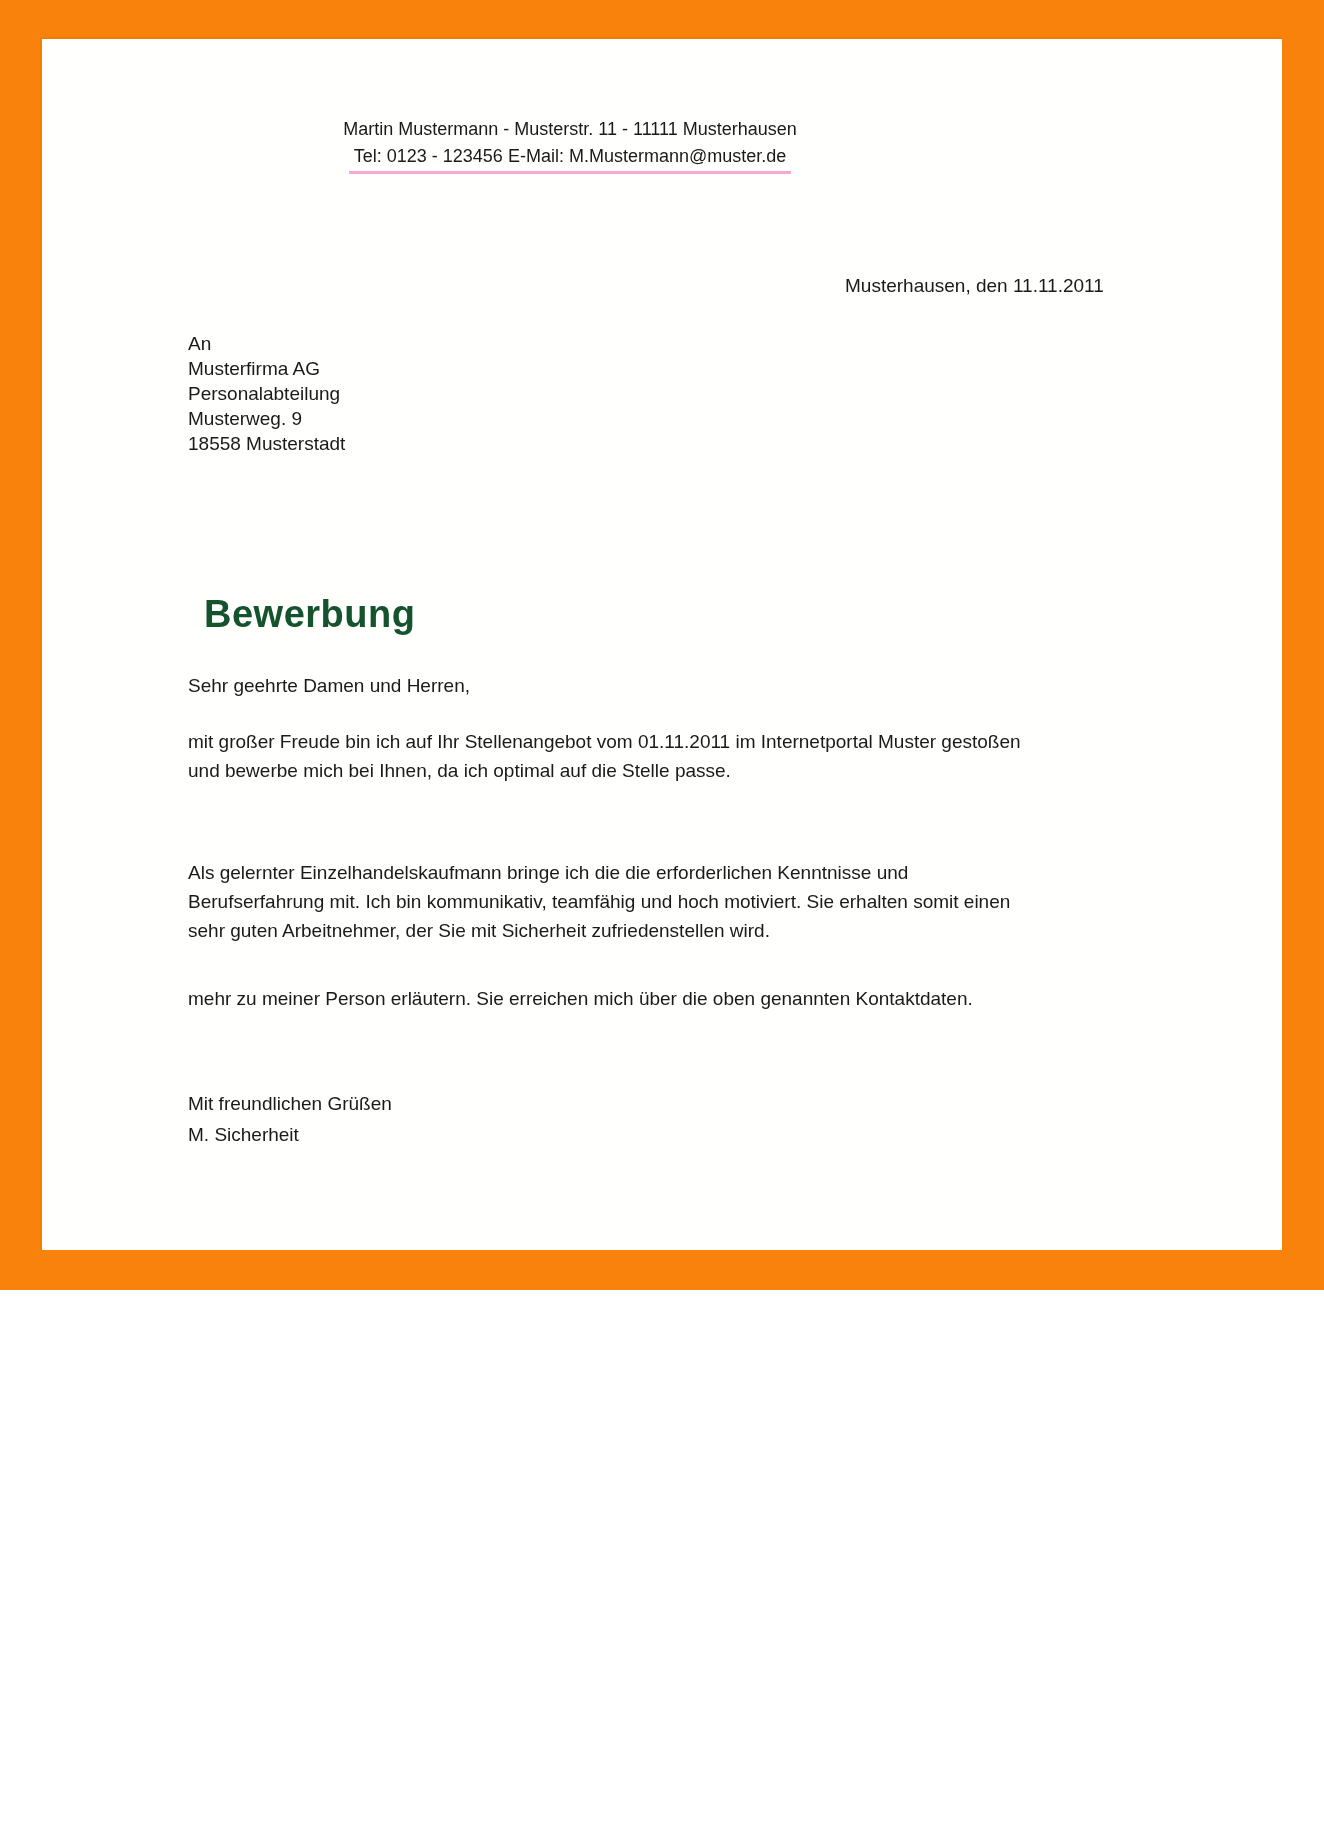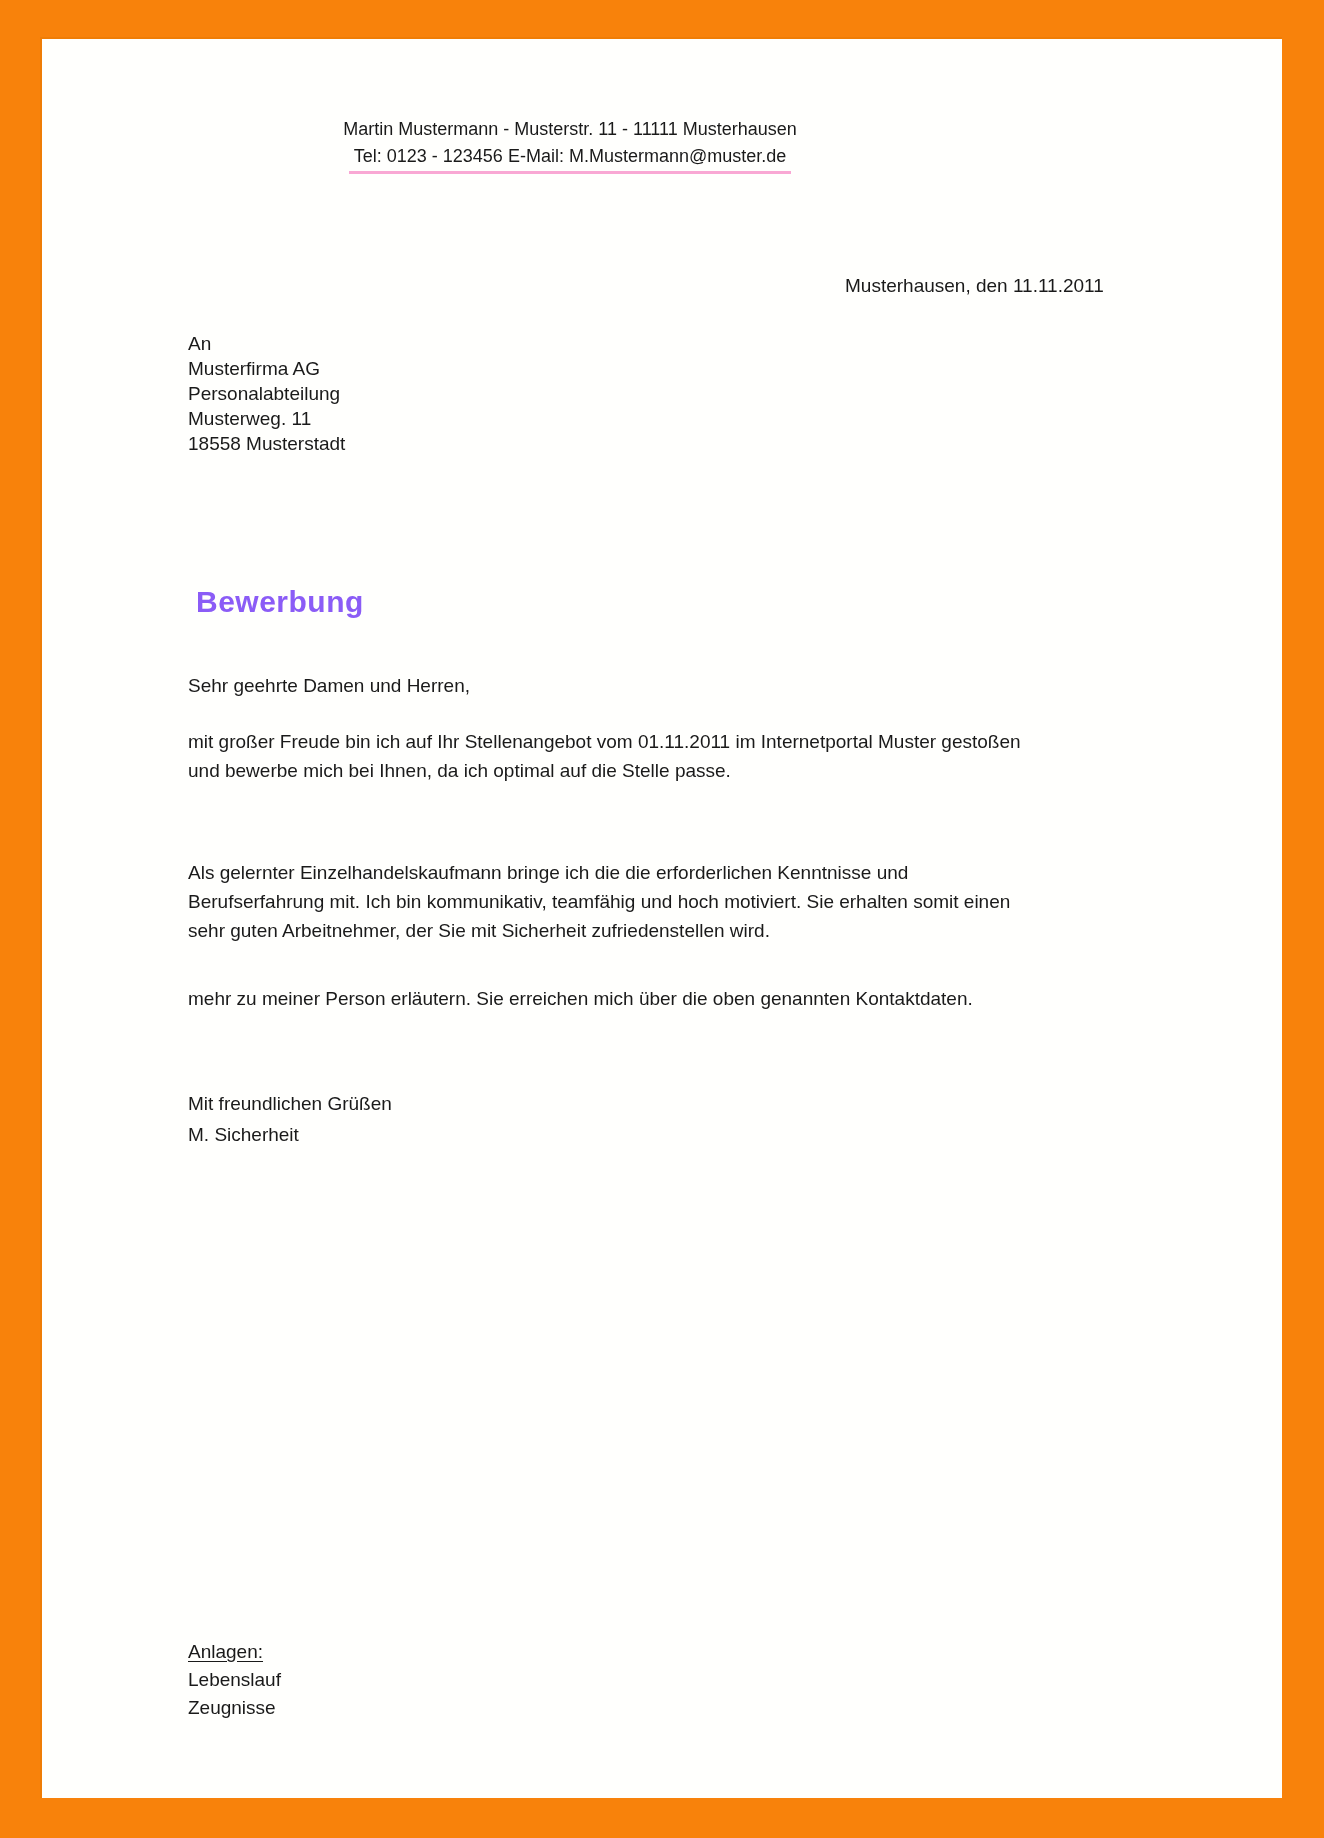--- a/index.html
+++ b/index.html
@@ -3,21 +3,21 @@
 <meta charset="utf-8">
 <style>
   html, body { margin: 0; padding: 0; }
   body {
     width: 1324px; height: 1838px;
     font-family: "Liberation Sans", sans-serif;
     -webkit-font-smoothing: antialiased;
   }
   .frame {
     position: relative;
-    width: 1324px; height: 1838px;
+    width: 1324px; height: 1290px;
     background: #f8820b;
     overflow: hidden;
   }
   .page {
     position: absolute;
     inset: 37px 42px 40px 40px;
     background: #fffffd;
     box-shadow: inset 2px 0 0 #ef7d06, inset 0 2px 0 #ef7d06;
     color: #1a1a1a;
   }
@@ -33,22 +33,22 @@
     display: inline-block;
     border-bottom: 3px solid #f9a8d4;
     padding: 0 5px 1px 5px;
   }
 
   .date { top: 202px; left: 805px; font-size: 19px; white-space: nowrap; margin-top: 36px; }
 
   .recipient { top: 294px; left: 148px; font-size: 19px; line-height: 25px; }
 
   .subject {
-    top: 540px; left: 148px; margin: 8px;
-    font-size: 30px; font-weight: bold; color: #8b5cf6;
+    top: 540px; left: 148px; margin: 16px;
+    font-size: 38px; font-weight: bold; color: #14532d;
     letter-spacing: 0.5px;
   }
 
   .salutation { top: 638px; left: 148px; font-size: 19px; }
 
   .para { left: 148px; font-size: 19px; line-height: 29px; white-space: nowrap; }
   .p1 { top: 690px; }
   .p2 { top: 777px; margin-top: 44px; }
   .p3 { top: 890px; }
   .p4 { top: 947px; }
@@ -70,21 +70,21 @@
         <span class="contact-underline">Tel: 0123 - 123456 E-Mail: M.Mustermann@muster.de</span>
       </div>
     </div>
 
     <div class="date">Musterhausen, den 11.11.2011</div>
 
     <div class="recipient">
       <div>An</div>
       <div>Musterfirma AG</div>
       <div>Personalabteilung</div>
-      <div>Musterweg. 11</div>
+      <div>Musterweg. 9</div>
       <div>18558 Musterstadt</div>
     </div>
 
     <h1 class="subject">Bewerbung</h1>
 
     <div class="salutation">Sehr geehrte Damen und Herren,</div>
 
     <div class="para p1">
       <div>mit großer Freude bin ich auf Ihr Stellenangebot vom 01.11.2011 im Internetportal Muster gestoßen</div>
       <div>und bewerbe mich bei Ihnen, da ich optimal auf die Stelle passe.</div>

